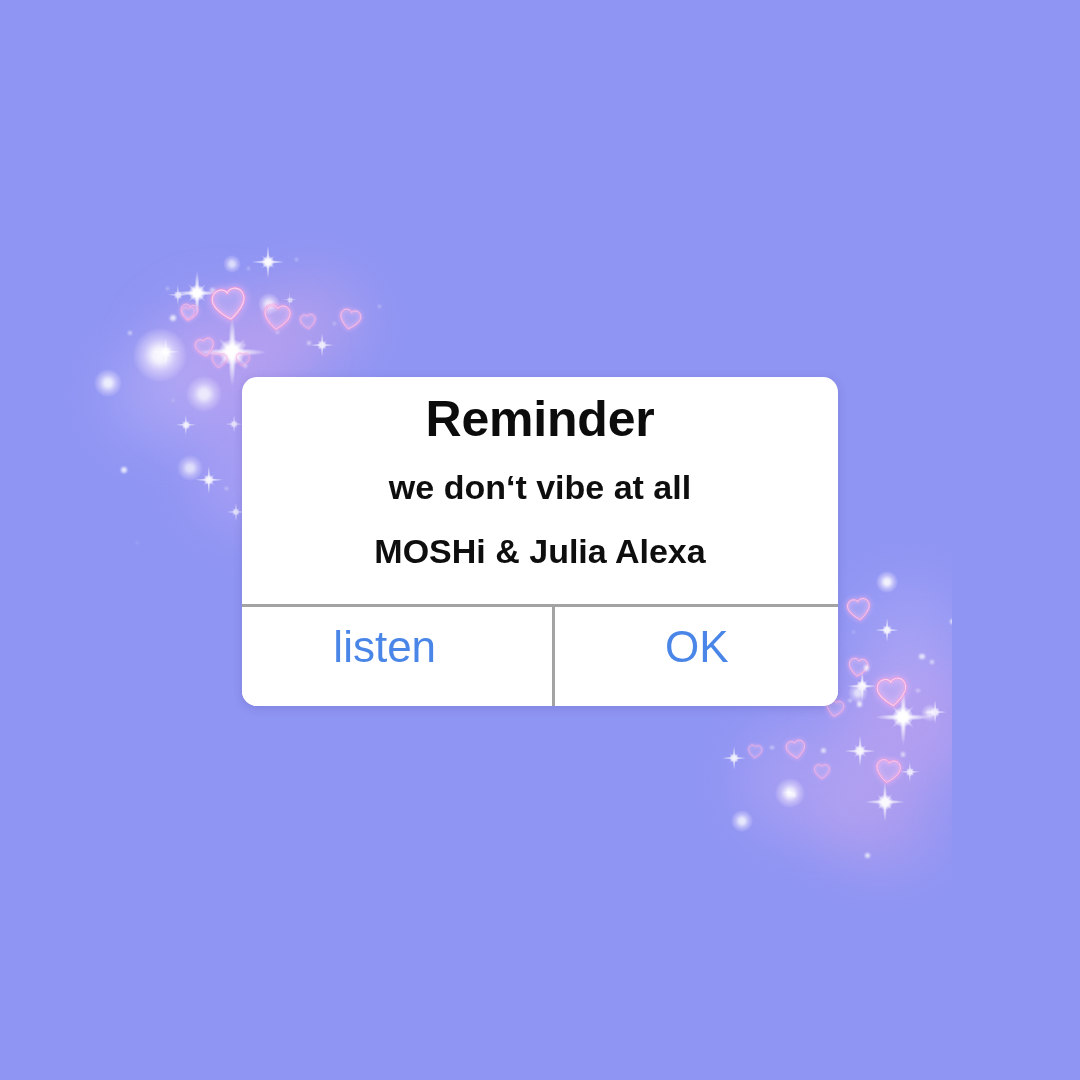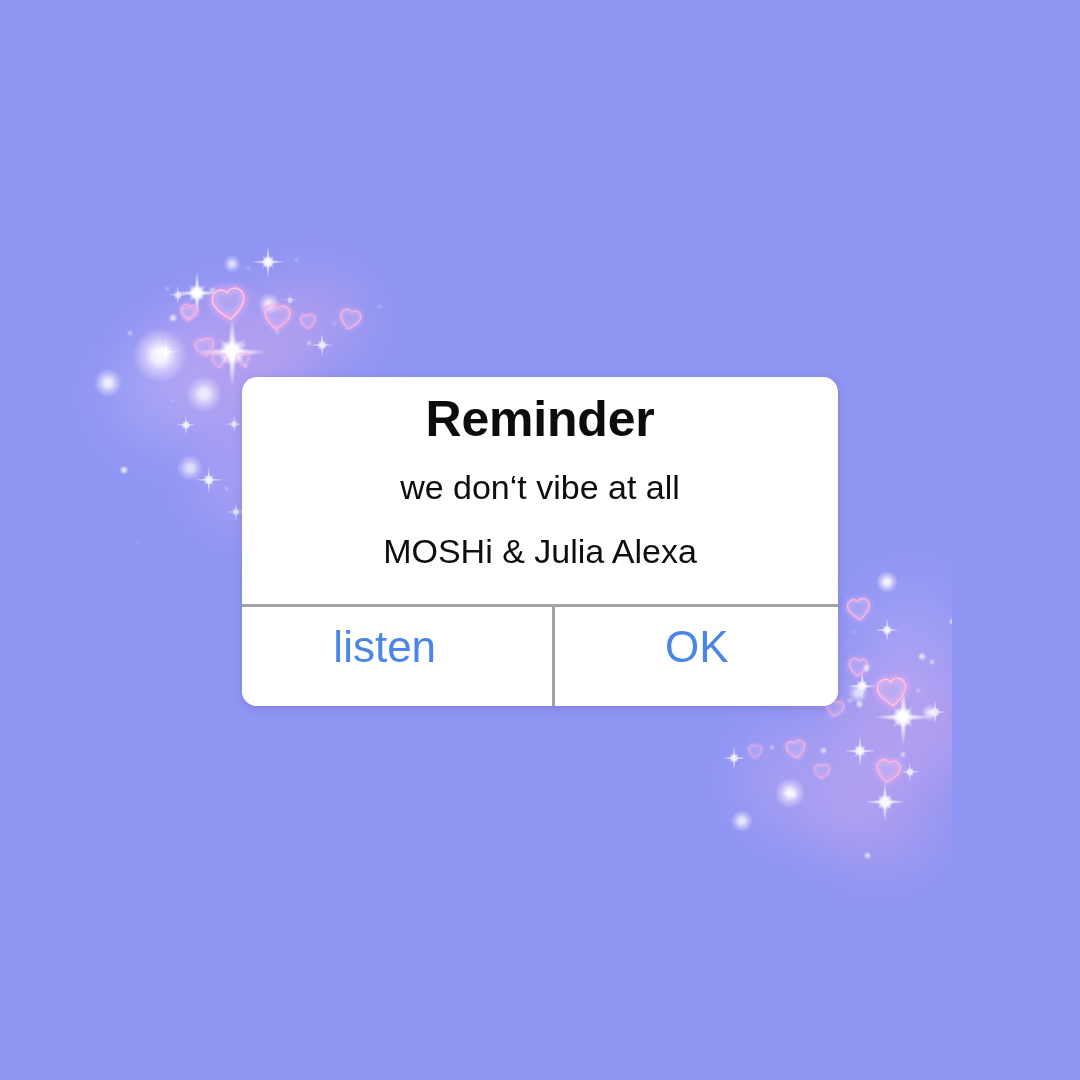--- a/index.html
+++ b/index.html
@@ -139,21 +139,21 @@
     font-size: 50px;
     font-weight: bold;
     line-height: 1.14;
     color: #0c0c0c;
     letter-spacing: -0.2px;
   }
 
   .dialog-line {
     margin: 0;
     font-size: 34px;
-    font-weight: normal;
+    font-weight: bold;
     color: #0e0e0e;
     line-height: 1.0;
   }
   .dialog-line.l1 { padding-top: 22px; }
   .dialog-line.l2 { padding-top: 30px; }
 
   .dialog-actions {
     flex: 1 1 auto;
     display: flex;
     border-top: 3px solid #a3a3a3;

